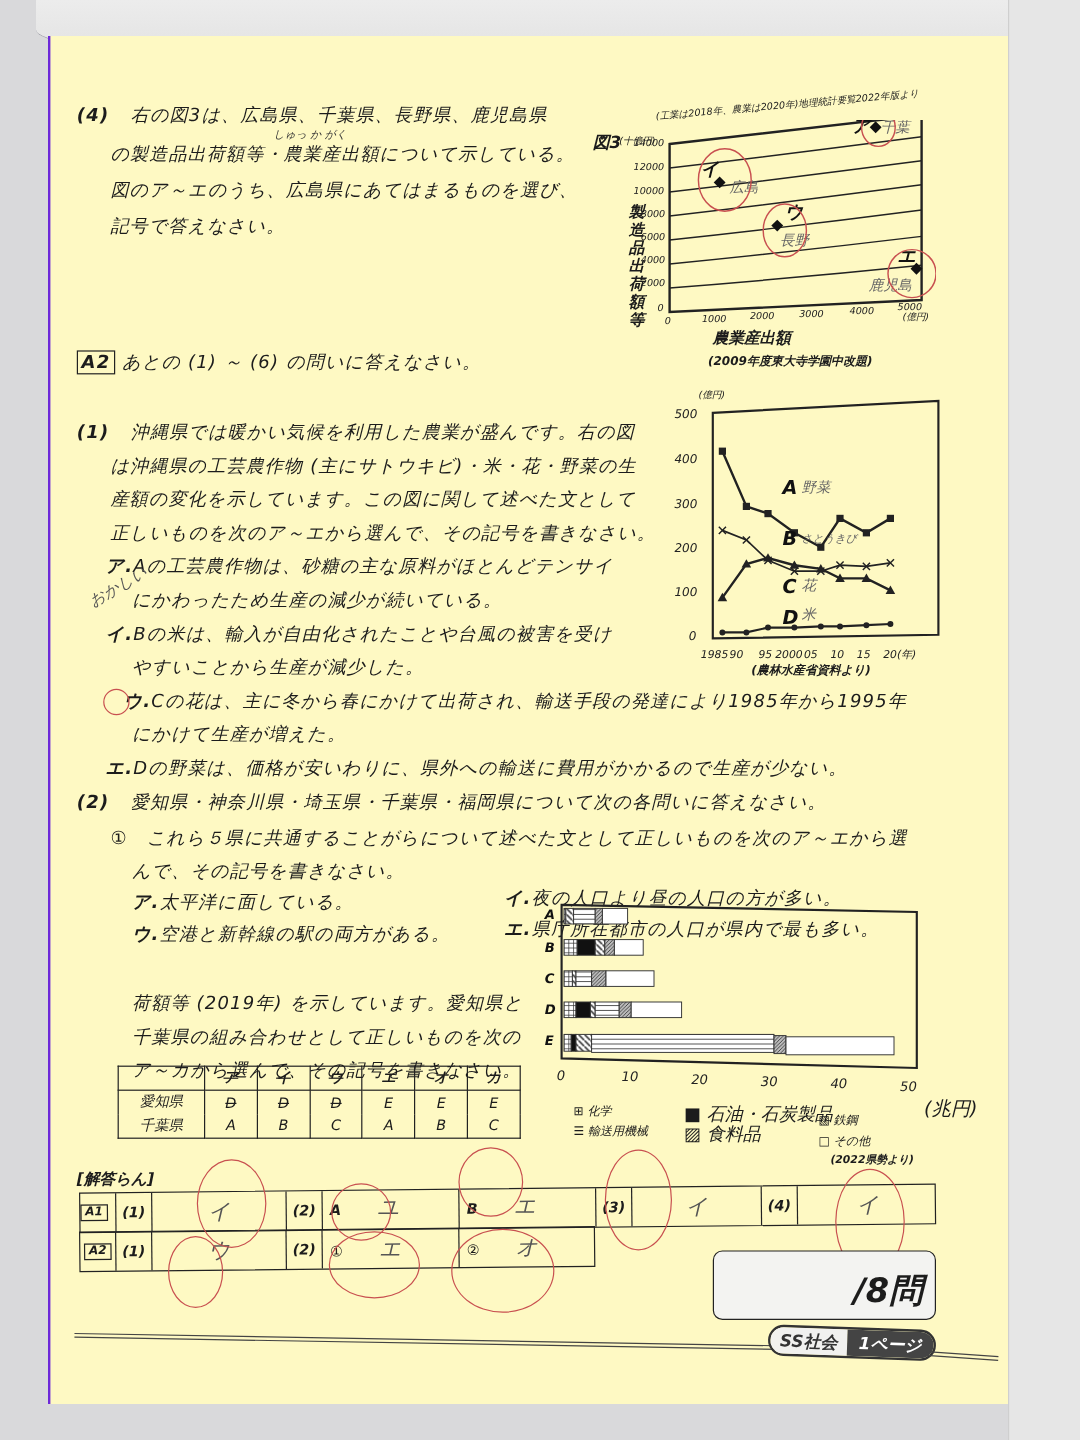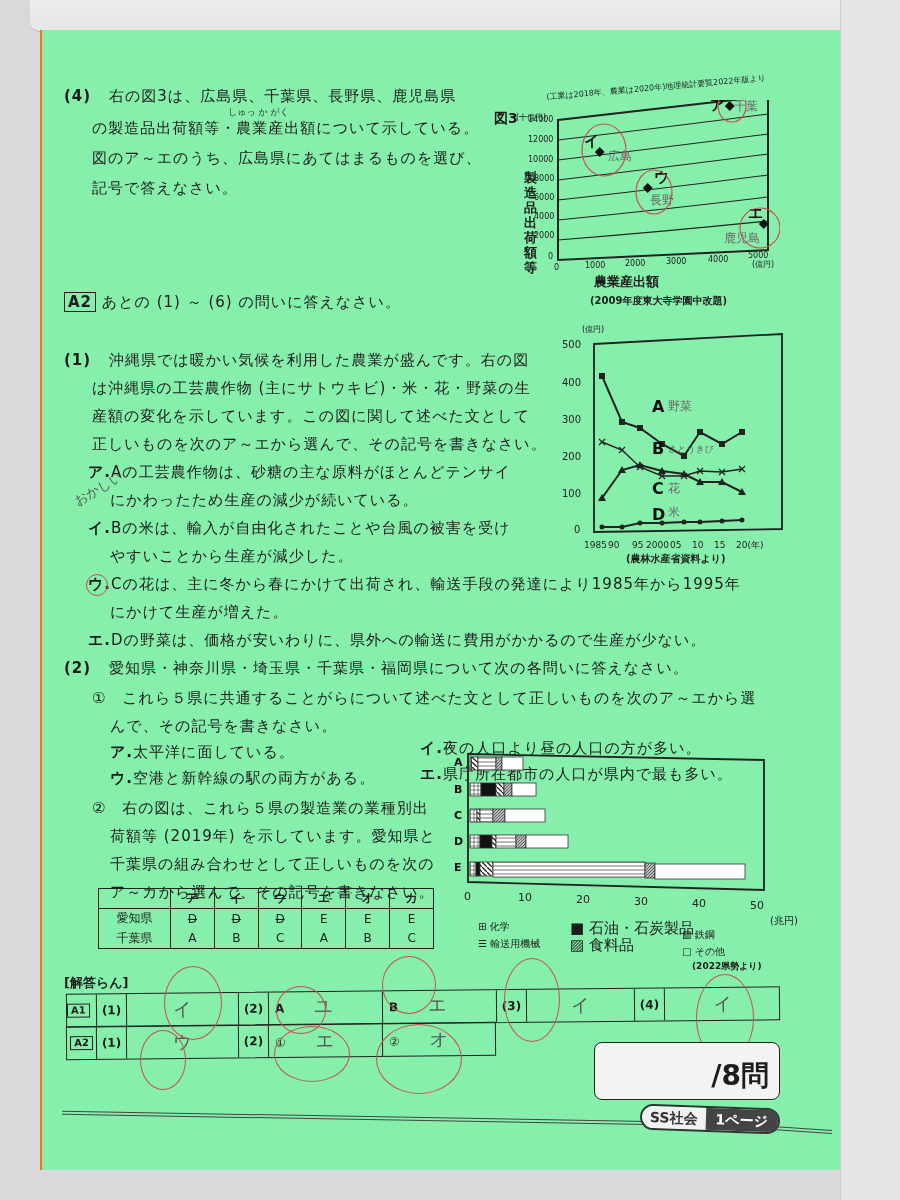--- a/index.html
+++ b/index.html
@@ -1,17 +1,17 @@
 <!DOCTYPE html>
 <html><head>
 <meta charset="utf-8">
 <style>
   * { box-sizing: border-box; margin: 0; padding: 0; }
   body { width: 900px; height: 1200px; background: #d9d9db; font-family: "DejaVu Sans", sans-serif; color: #1c1c1c; overflow: hidden; position: relative; }
-  .page { position: absolute; left: 40px; top: 30px; width: 800px; height: 1140px; background: #86efac; border-left: 2px solid #f97316; }
+  .page { position: absolute; left: 40px; top: 30px; width: 800px; height: 1140px; background: #fef9c3; border-left: 2px solid #6d28d9; font-style: italic; }
   .topshade { position: absolute; left: 30px; top: 0; width: 830px; height: 62px; background: linear-gradient(#ececec,#e0e0e0); border-bottom: 3px solid #9a9aa4; border-radius: 0 0 40% 60%; }
   .rightshade { position: absolute; right: 0; top: 0; width: 60px; height: 1200px; background: #e6e6e6; border-left: 1px solid #cfcfcf; }
   .abs { position: absolute; }
   .txt { font-size: 15px; line-height: 28px; letter-spacing: 1px; white-space: nowrap; }
   .bold { font-weight: bold; }
   .qnum { font-weight: bold; font-size: 15px; }
   .box-label { display: inline-block; border: 1.5px solid #222; padding: 0 3px; font-weight: bold; font-size: 15px; line-height: 18px; }
   .small { font-size: 9px; }
   .red { color: #c44; font-family: "DejaVu Serif", serif; }
   .hand { color: #555; font-family: "DejaVu Serif", serif; font-size: 13px; }
@@ -115,21 +115,21 @@
 
   <div class="abs txt" style="left:46px; top:428px;">
     <span class="bold">ア.</span><span>Aの工芸農作物は、砂糖の主な原料がほとんどテンサイ</span>
   </div>
   <div class="abs hand" style="left:30px; top:450px; transform:rotate(-30deg);">おかしい</div>
   <div class="abs txt" style="left:68px; top:456px;">にかわったため生産の減少が続いている。</div>
   <div class="abs txt" style="left:46px; top:484px;">
     <span class="bold">イ.</span><span>Bの米は、輸入が自由化されたことや台風の被害を受け</span>
   </div>
   <div class="abs txt" style="left:68px; top:512px;">やすいことから生産が減少した。</div>
-  <div class="abs txt" style="left:46px; top:540px;">
+  <div class="abs txt" style="left:61px; top:540px;">
     <span class="bold">ウ.</span><span>Cの花は、主に冬から春にかけて出荷され、輸送手段の発達により1985年から1995年</span>
   </div>
   <div class="circle" style="left:44px; top:544px; width:22px; height:22px;"></div>
   <div class="abs txt" style="left:68px; top:568px;">にかけて生産が増えた。</div>
   <div class="abs txt" style="left:46px; top:596px;">
     <span class="bold">エ.</span><span>Dの野菜は、価格が安いわりに、県外への輸送に費用がかかるので生産が少ない。</span>
   </div>
 
   <svg class="abs" style="left:500px; top:290px;" width="270" height="240">
     <g font-size="10" fill="#222">
@@ -228,24 +228,20 @@
   <div class="abs txt" style="left:378px; top:704px;">
     <span class="bold">イ.</span><span>夜の人口より昼の人口の方が多い。</span>
   </div>
   <div class="abs txt" style="left:68px; top:734px;">
     <span class="bold">ウ.</span><span>空港と新幹線の駅の両方がある。</span>
   </div>
   <div class="abs txt" style="left:378px; top:730px;">
     <span class="bold">エ.</span><span>県庁所在都市の人口が県内で最も多い。</span>
   </div>
 
-  <div class="abs txt" style="left:50px; top:764px;">
-    <span>②</span>
-    <span style="margin-left:10px;">右の図は、これら５県の製造業の業種別出</span>
-  </div>
   <div class="abs txt" style="left:68px; top:792px;">荷額等 (2019年) を示しています。愛知県と</div>
   <div class="abs txt" style="left:68px; top:820px;">千葉県の組み合わせとして正しいものを次の</div>
   <div class="abs txt" style="left:68px; top:848px;">ア～カから選んで、その記号を書きなさい。</div>
 
   <table class="combo" style="left:56px; top:858px; width:336px;">
     <tbody>
         <tr>
       <td style="width:72px;"></td>
       <td class="bold" style="text-decoration:line-through;">ア</td>
       <td class="bold" style="text-decoration:line-through;">イ</td>
@@ -351,21 +347,21 @@
     <div><span>☰ </span><span>輸送用機械</span></div>
   </div>
   <div class="abs" style="left:528px; top:890px; font-size:15px; line-height:17px;">
     <div><span>■ </span><span>石油・石炭製品</span></div>
     <div><span>▨ </span><span>食料品</span></div>
   </div>
   <div class="abs" style="left:640px; top:896px; font-size:10px; line-height:17px;">
     <div><span>▧ </span><span>鉄鋼</span></div>
     <div><span>□ </span><span>その他</span></div>
   </div>
-  <div class="abs" style="left:728px; top:884px; font-size:10px;">(兆円)</div>
+  <div class="abs" style="left:728px; top:884px; font-size:16px;">(兆円)</div>
   <div class="abs bold" style="left:650px; top:930px; font-size:9px;">(2022県勢より)</div>
 
   <div class="abs bold" style="left:22px; top:944px; font-size:13px;">[解答らん]</div>
 
   <div class="ans-table" style="left:24px; top:960px; width:714px; height:34px; transform:rotate(-0.6deg);">
     <div class="cell" style="left:0; width:30px; display:flex; align-items:center; ">
         <span class="box-label" style="font-size:10px; line-height:12px;">A1</span>
       </div>
     <div class="cell" style="left:30px; width:30px; display:flex; align-items:center; justify-content:center; font-weight:bold; font-size:12px;">(1)</div>
     <div class="cell" style="left:60px; width:112px; display:flex; align-items:center; justify-content:center;">

